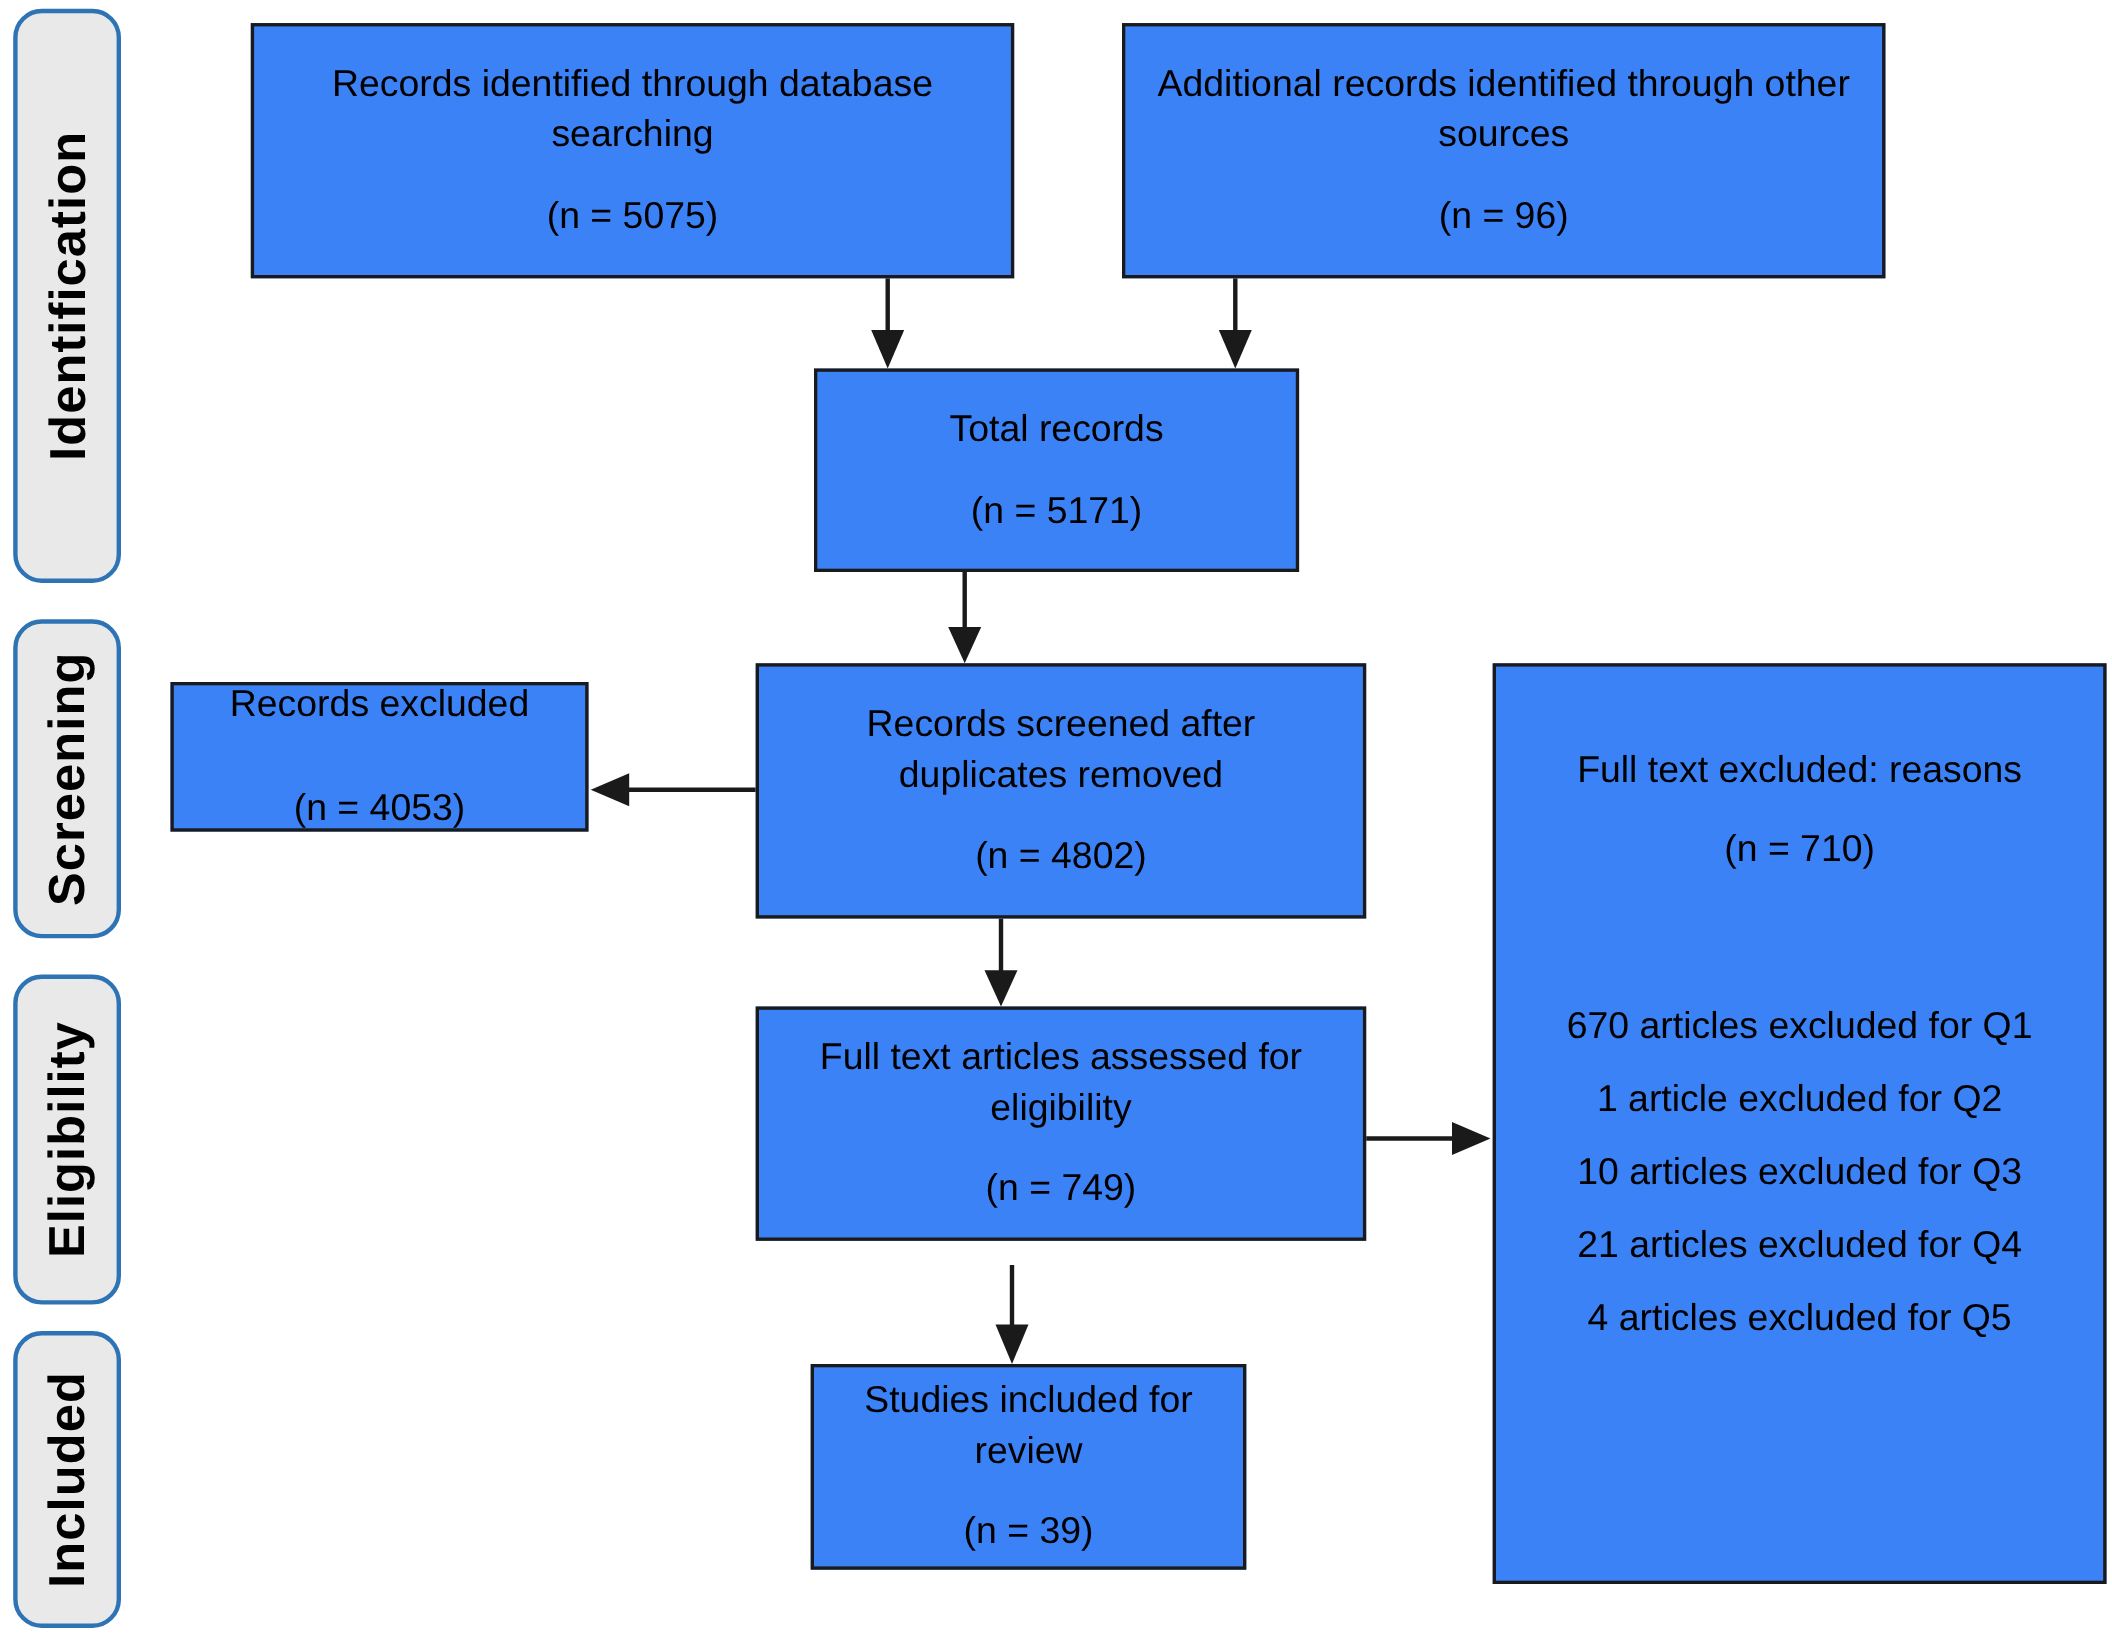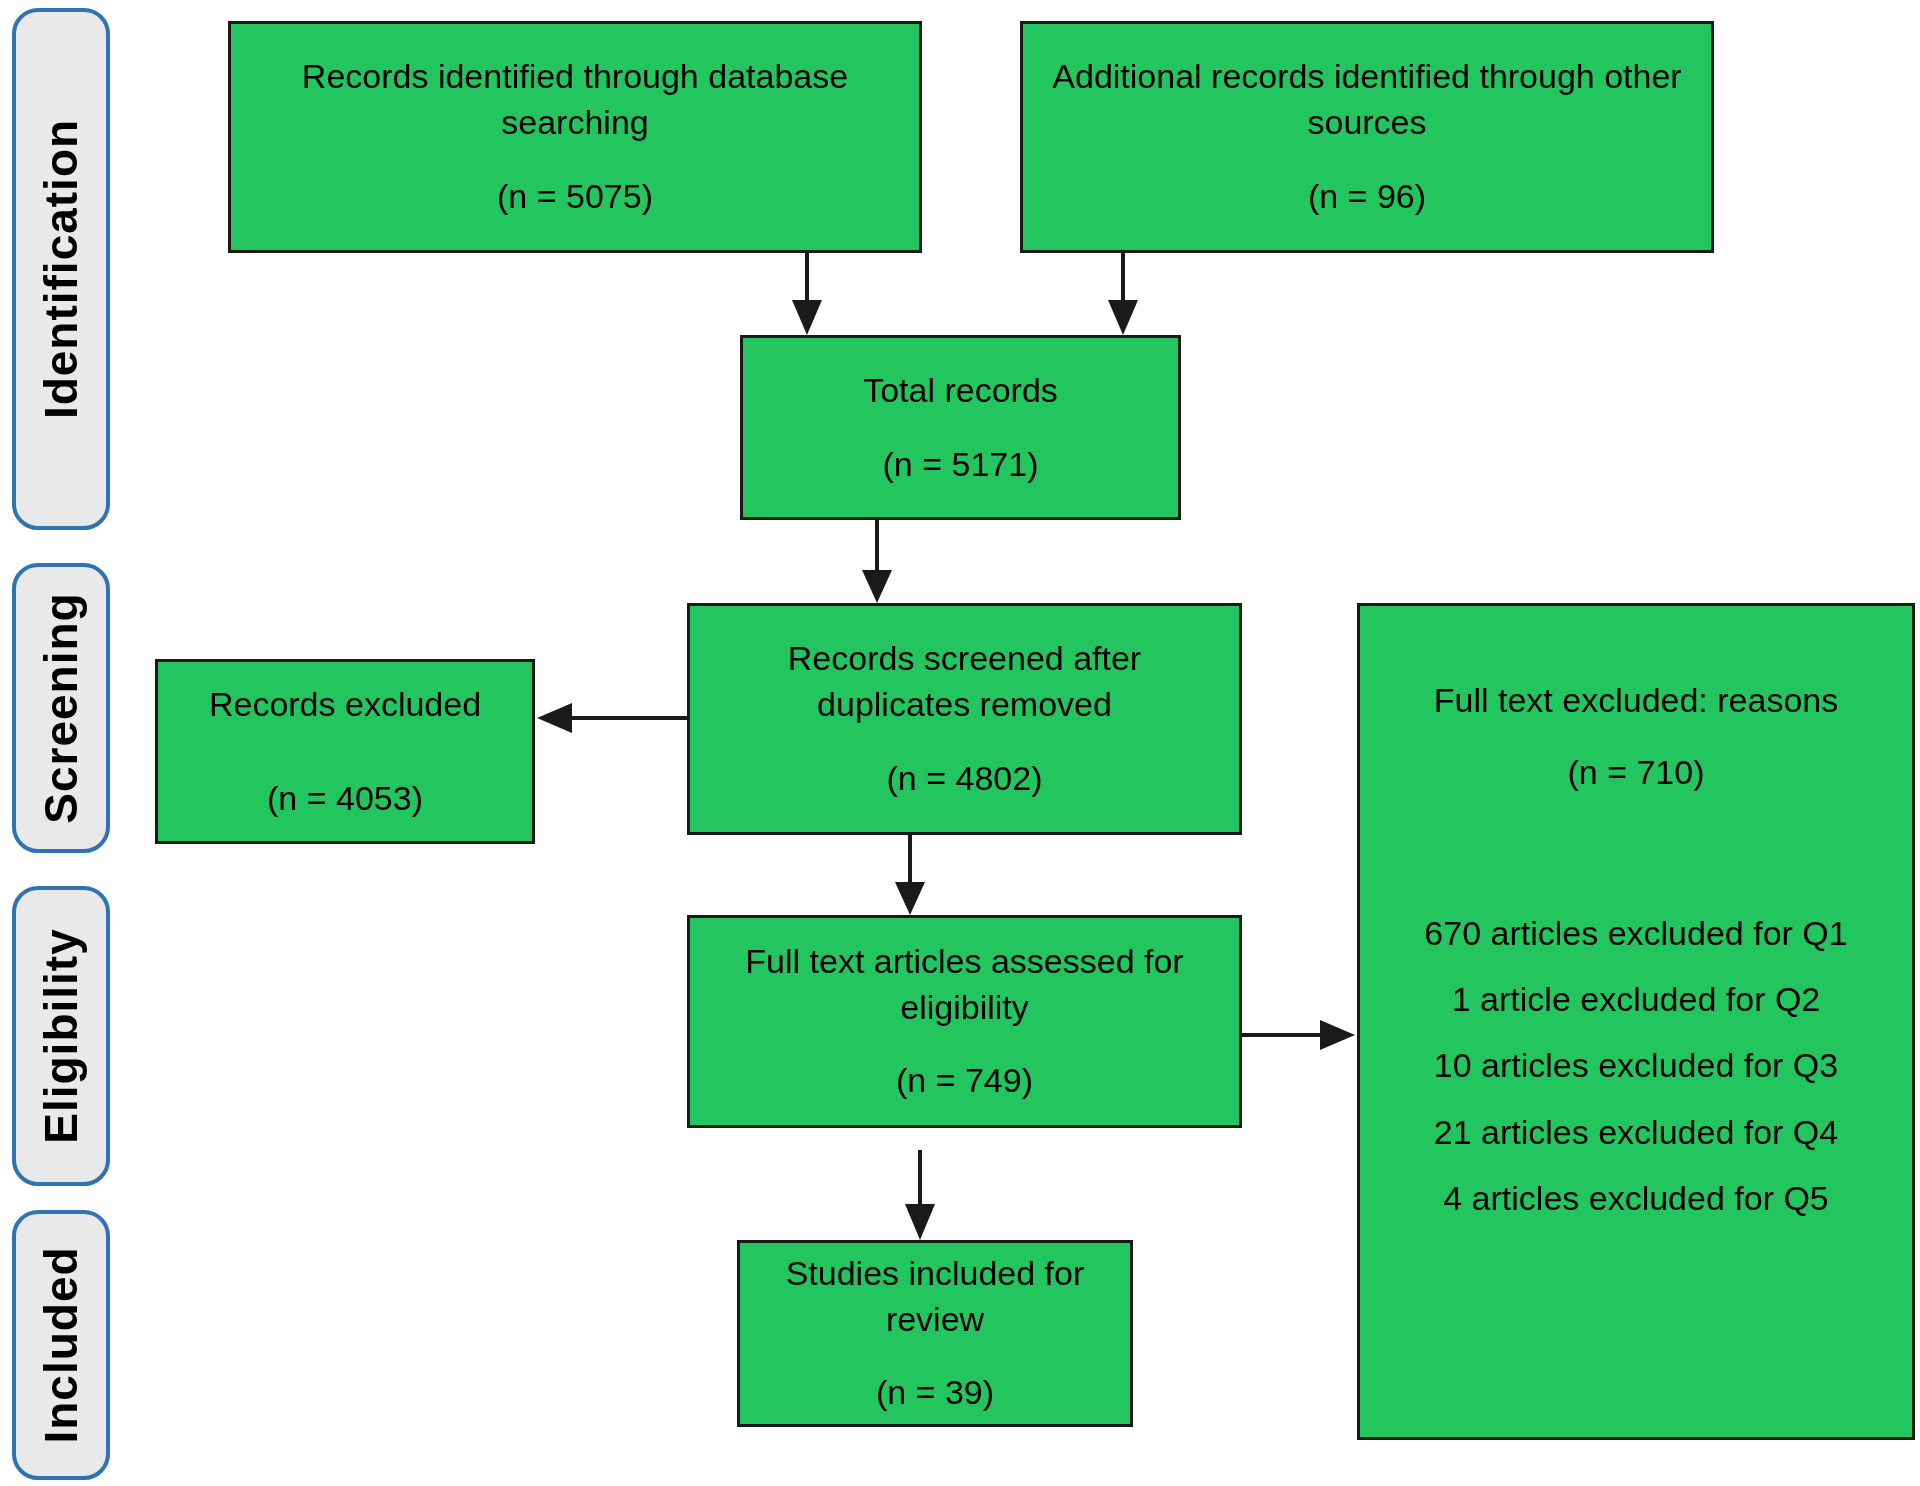--- a/index.html
+++ b/index.html
@@ -30,21 +30,21 @@
     white-space: nowrap;
     font-weight: bold;
     font-size: 46px;
     letter-spacing: 1px;
     color: var(--text, #000000);
   }
   
   .fbox {
     position: absolute;
     box-sizing: border-box;
-    background: #22c55e;
+    background: #3b82f6;
     border: 3px solid var(--box-border, #1A1A1A);
     display: flex;
     flex-direction: column;
     align-items: center;
     justify-content: center;
     text-align: center;
     font-size: 34px;
     line-height: 1.35;
     gap: 28px;
     padding: 0 22px;
@@ -127,21 +127,21 @@
   <div class="fbox" style="left:1020px; top:21px; width:694px; height:232px;">
     <span class="btext">Additional records identified through other sources</span>
     <span class="count">(n = 96)</span>
   </div>
 
   <div class="fbox" style="left:740px; top:335px; width:441px; height:185px;">
     <span class="btext">Total records</span>
     <span class="count">(n = 5171)</span>
   </div>
 
-  <div class="fbox" style="left:155px; top:659px; width:380px; height:185px;gap:48px;">
+  <div class="fbox" style="left:155px; top:620px; width:380px; height:136px;gap:48px;">
     <span class="btext">Records excluded</span>
     <span class="count">(n = 4053)</span>
   </div>
 
   <div class="fbox" style="left:687px; top:603px; width:555px; height:232px;gap:29px;">
     <span class="btext">Records screened after duplicates removed</span>
     <span class="count">(n = 4802)</span>
   </div>
 
   <div class="fbox" style="left:687px; top:915px; width:555px; height:213px;">

